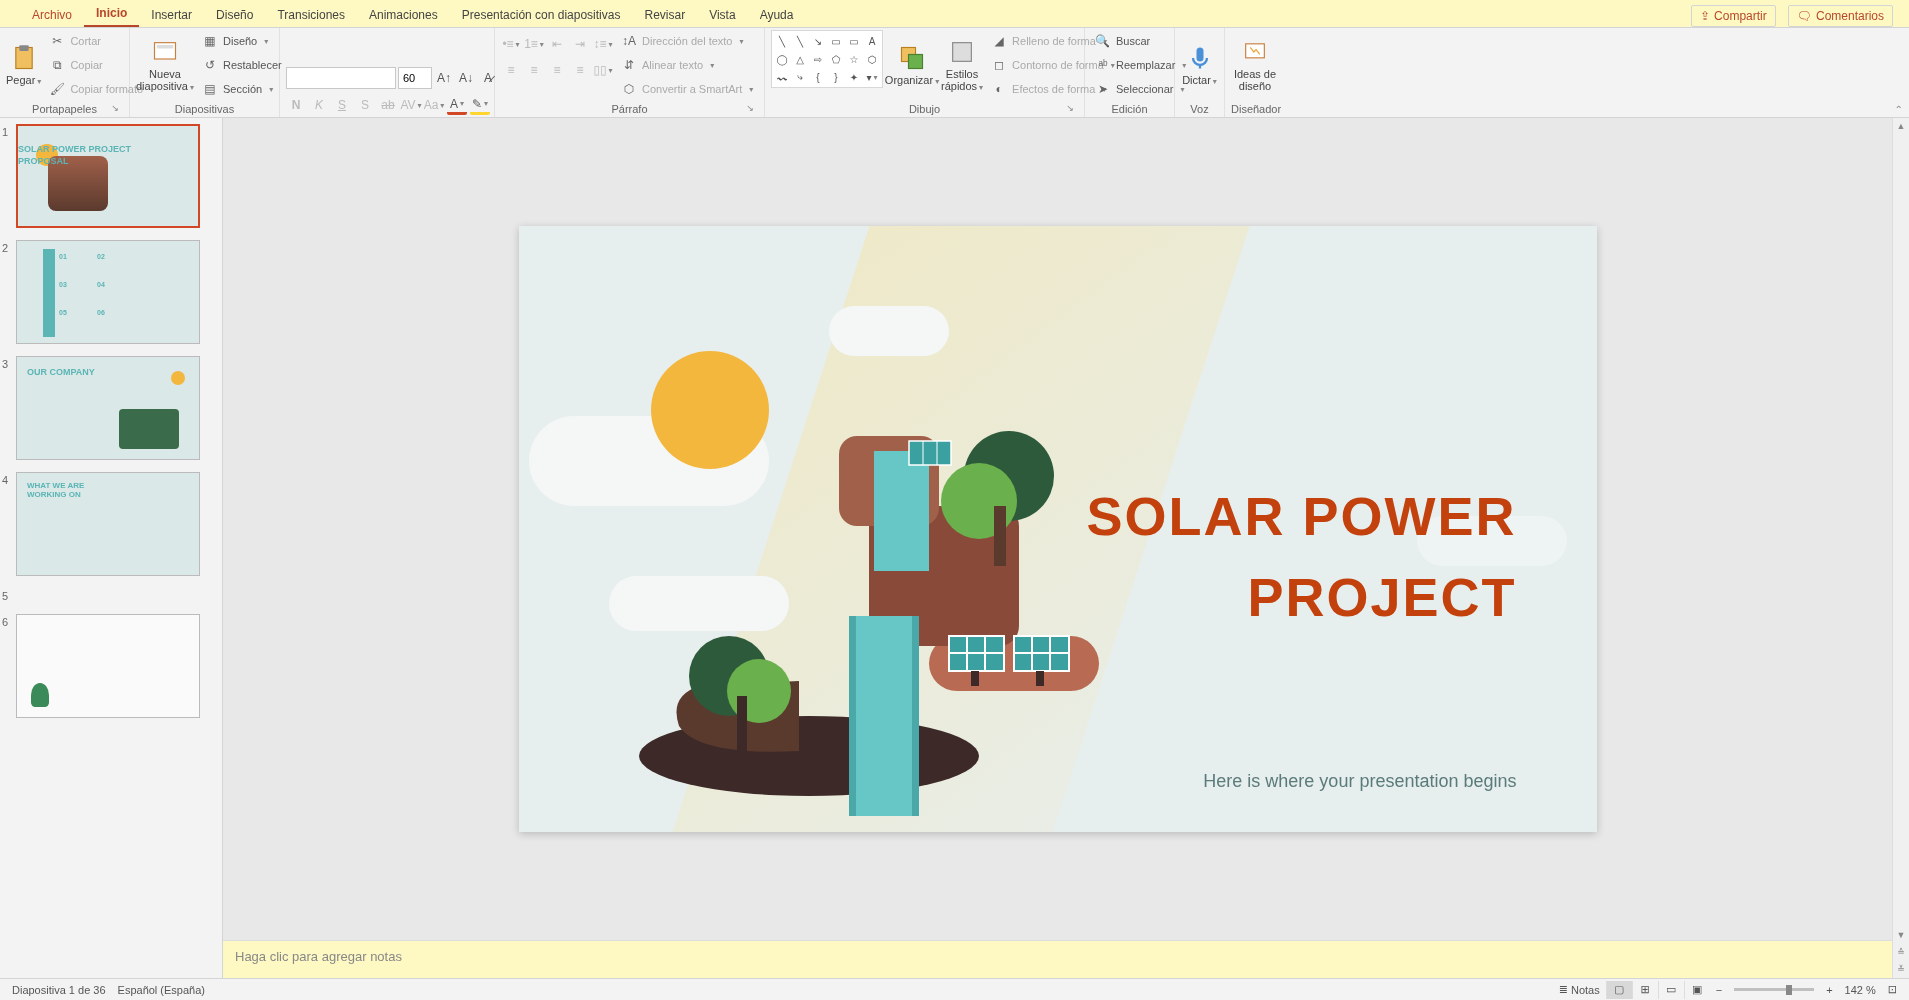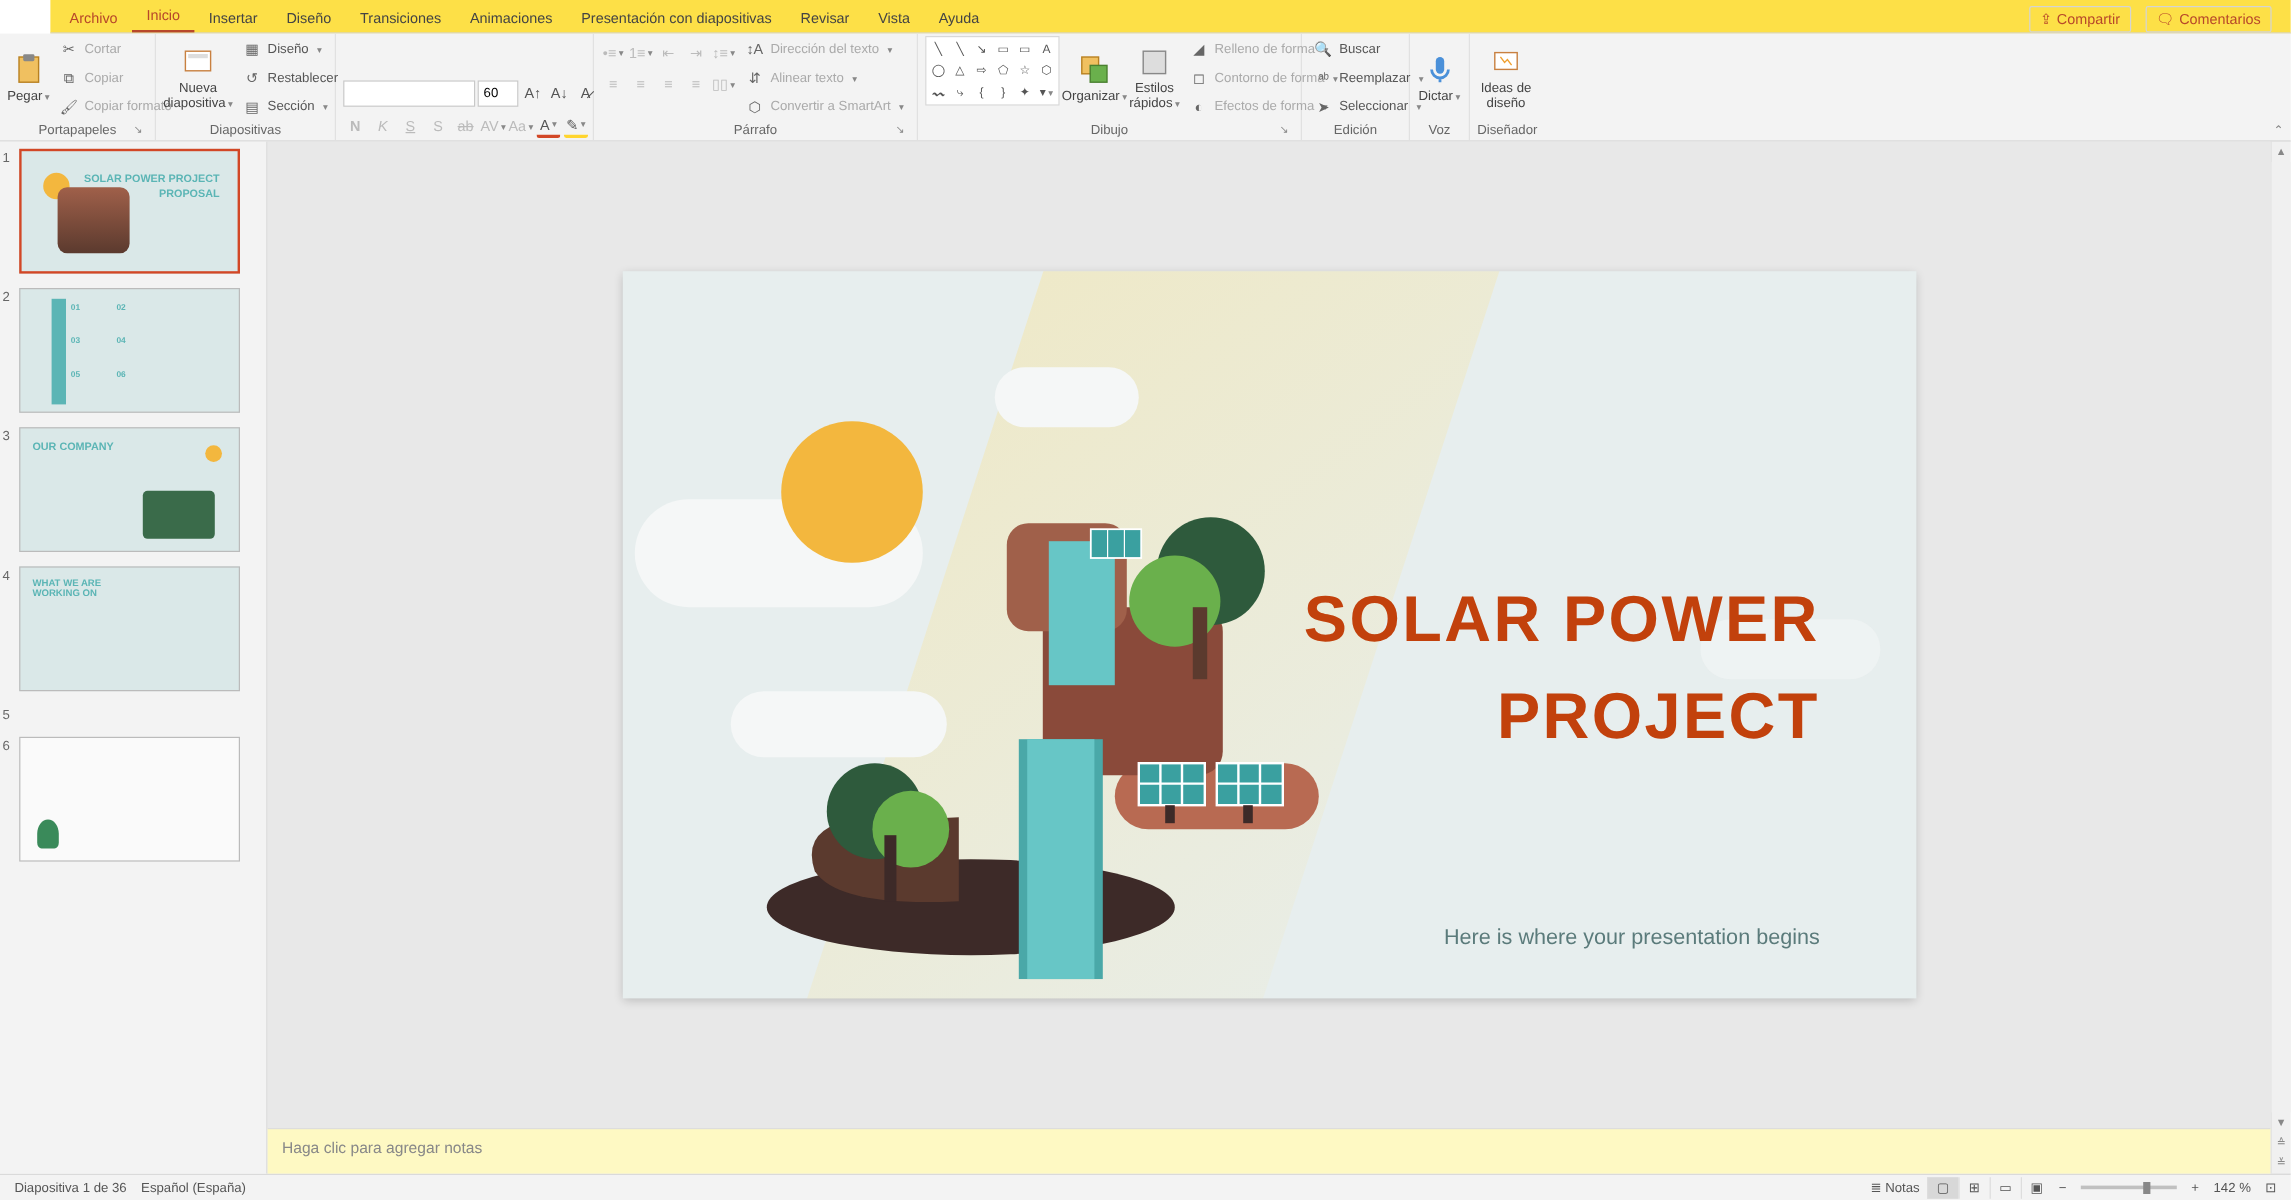--- a/index.html
+++ b/index.html
@@ -1,22 +1,22 @@
 <!DOCTYPE html>
 <html><head>
 <meta charset="utf-8">
 <style>
 * { margin: 0; padding: 0; box-sizing: border-box; font-family: "Segoe UI", Tahoma, sans-serif; }
 body { background: #fff; width: 1909px; height: 1000px; overflow: hidden; font-size: 12px; color: #444; display: flex; flex-direction: column; }
 
 
-.tabs { height: 28px; display: flex; align-items: flex-end; padding-left: 4px; border-bottom: 1px solid #d4d4d4; background: #fde047; position: relative; margin-left: 42px; }
+.tabs { height: 28px; display: flex; align-items: flex-end; padding-left: 20px; border-bottom: 1px solid #d4d4d4; background: #fef9c3; position: relative; }
 .tab { padding: 5px 12px; color: #444; cursor: pointer; }
 .tab.file { color: #b7472a; }
-.tab.active { color: #b7472a; font-weight: 400; border-bottom: 2px solid #b7472a; }
+.tab.active { color: #b7472a; font-weight: 700; border-bottom: 2px solid #b7472a; }
 .tab-right { margin-left: auto; display: flex; gap: 12px; padding-right: 16px; align-items: center; }
 .tab-right-btn { color: #b7472a; padding: 3px 8px; border: 1px solid #d4d4d4; border-radius: 2px; cursor: pointer; font-size: 12px; display: flex; align-items: center; gap: 4px; }
 
 
 .ribbon { height: 90px; display: flex; background: #f3f3f3; border-bottom: 1px solid #d4d4d4; position: relative; }
 .rgroup { display: flex; flex-direction: column; border-right: 1px solid #e1e1e1; padding: 2px 6px 0 6px; position: relative; }
 .rgroup-body { flex: 1; display: flex; align-items: flex-start; gap: 4px; }
 .rgroup-label { text-align: center; font-size: 11px; color: #666; padding: 2px 0; position: relative; }
 .launch { position: absolute; right: 2px; bottom: 2px; width: 12px; height: 12px; font-size: 9px; color: #888; cursor: pointer; }
 .big-btn { display: flex; flex-direction: column; align-items: center; justify-content: center; width: 50px; height: 70px; gap: 2px; cursor: pointer; color: #444; font-size: 11px; text-align: center; line-height: 1.1; }
@@ -322,21 +322,21 @@
 </div>
 
 <div class="content">
 
   <div class="thumbs">
     <div class="thumb-row">
       <div class="tn-num">1</div>
       <div class="tn active">
         <div style="position:absolute;left:18px;top:18px;width:22px;height:22px;background:#f3b73e;border-radius:50%"></div>
         <div style="position:absolute;left:30px;top:30px;width:60px;height:55px;background:linear-gradient(180deg,#a0604a,#5b3a2e);border-radius:8px"></div>
-        <div class="tn-title" style="right:15px;top:18px;font-size:9px;text-align:right;line-height:1.3">SOLAR POWER PROJECT PROPOSAL</div>
+        <div class="tn-title" style="right:15px;top:18px;font-size:9px;text-align:left;line-height:1.3">SOLAR POWER PROJECT PROPOSAL</div>
       </div>
     </div>
     <div class="thumb-row">
       <div class="tn-num">2</div>
       <div class="tn">
         <div style="position:absolute;left:26px;top:8px;width:12px;height:88px;background:#5bb5b5"></div>
         <div style="position:absolute;left:42px;top:12px;font-size:7px;color:#5bb5b5;font-weight:bold">01</div>
         <div style="position:absolute;left:80px;top:12px;font-size:7px;color:#5bb5b5;font-weight:bold">02</div>
         <div style="position:absolute;left:42px;top:40px;font-size:7px;color:#5bb5b5;font-weight:bold">03</div>
         <div style="position:absolute;left:80px;top:40px;font-size:7px;color:#5bb5b5;font-weight:bold">04</div>

